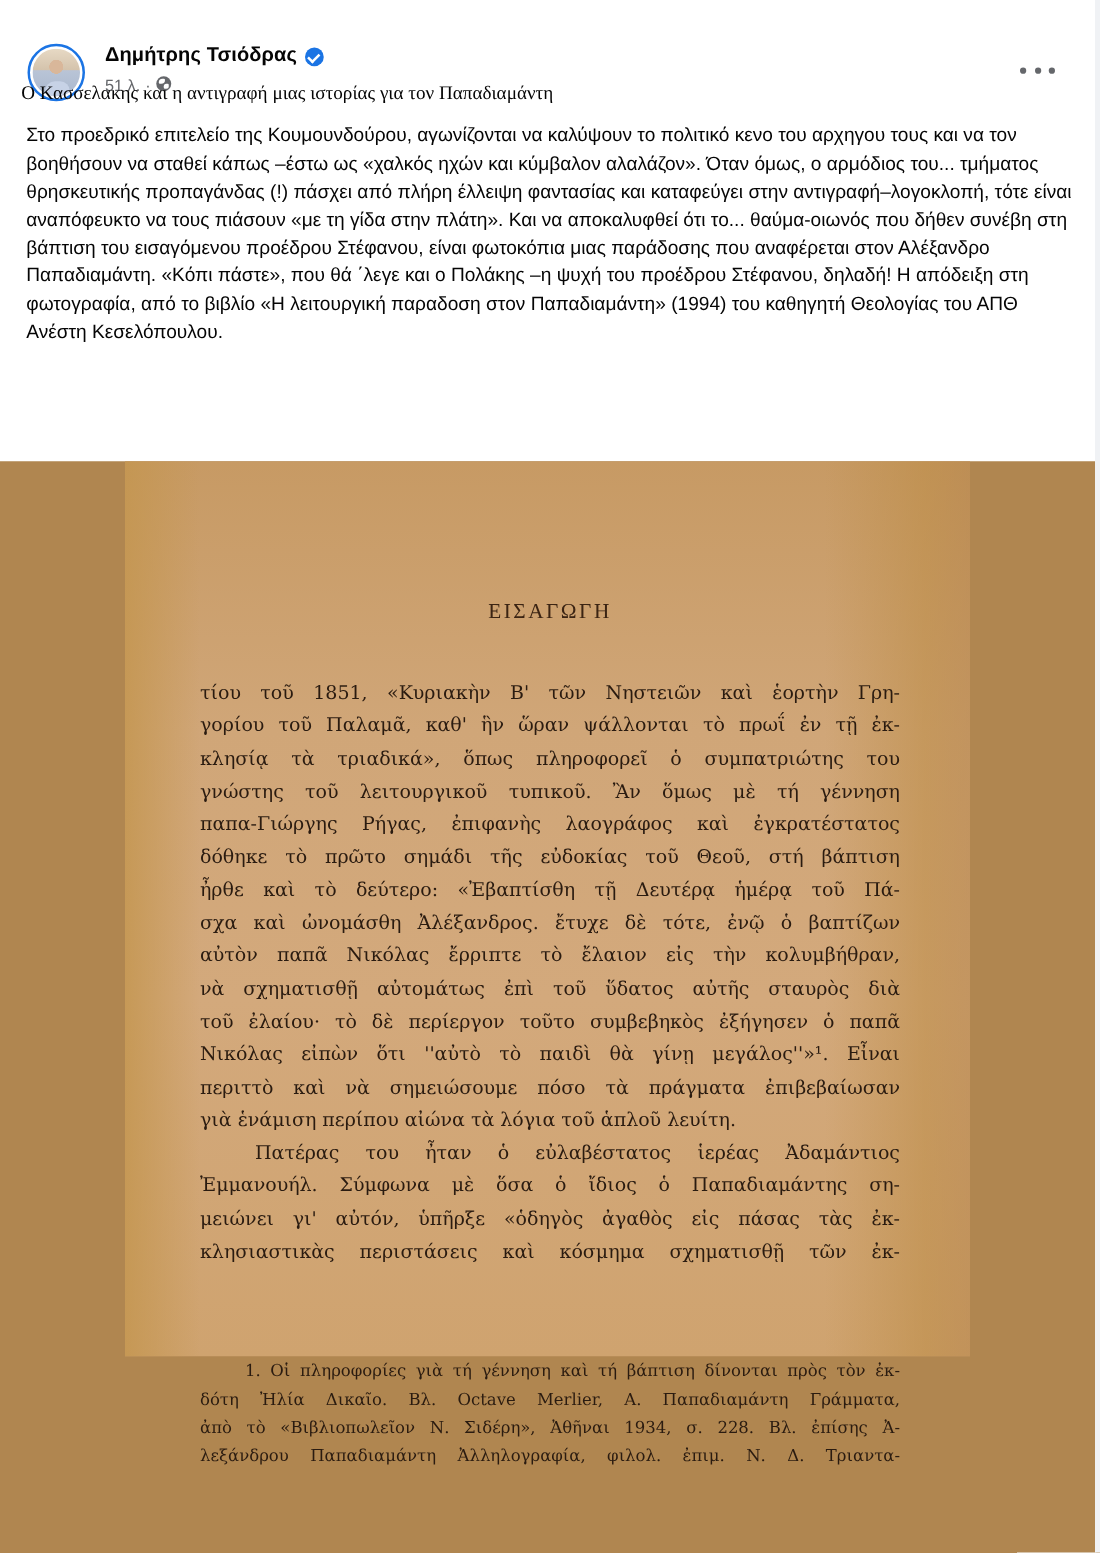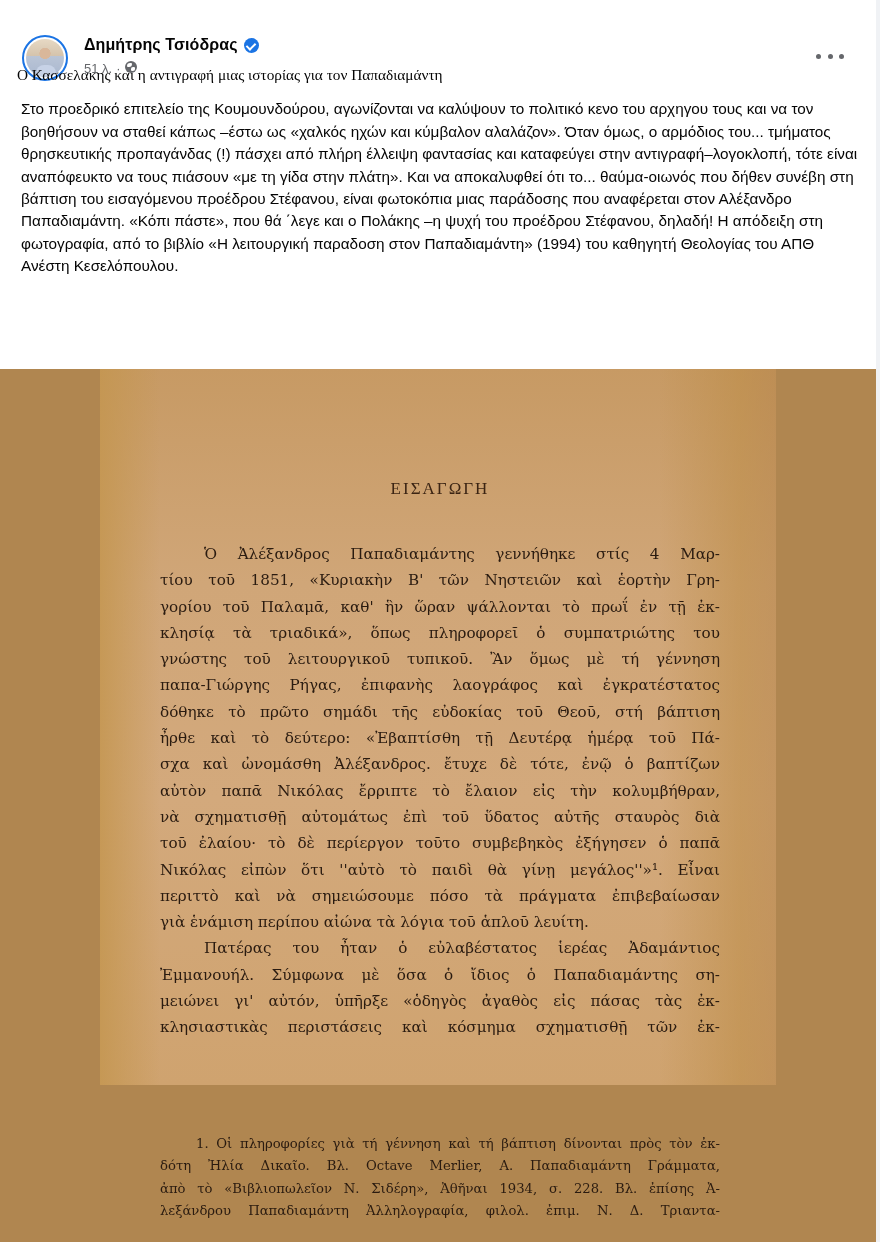--- a/index.html
+++ b/index.html
@@ -92,21 +92,21 @@
   .book-heading {
     text-align: center; font-size: 17px; letter-spacing: 2px; margin: 0 0 42px 0;
     font-family: "Liberation Serif", serif; color: #3b2413;
   }
   .book-line {
     font-size: 15.2px; line-height: 26.3px; white-space: nowrap;
     text-align: justify; text-align-last: justify;
   }
   .book-line.indent { padding-left: 44px; }
   .book-line.last { text-align-last: left; }
-  .footnotes { margin-top: 92px; }
+  .footnotes { margin-top: 73px; }
   .fn-line {
     font-size: 13.2px; line-height: 22.5px; white-space: nowrap;
     text-align: justify; text-align-last: justify;
   }
   .fn-line.indent { padding-left: 36px; }
   .fn-line.last { text-align-last: left; }
   .scrollbar {
     position: absolute; right: 0; top: 0; width: 4px; height: 1242px; background: #f0f2f5;
   }
 </style>
@@ -137,21 +137,20 @@
 
   <div class="post-text">
     <p class="post-title">Ο Κασσελακης και η αντιγραφή μιας ιστορίας για τον Παπαδιαμάντη</p>
     <p class="post-body">Στο προεδρικό επιτελείο της Κουμουνδούρου, αγωνίζονται να καλύψουν το πολιτικό κενο του αρχηγου τους και να τον βοηθήσουν να σταθεί κάπως –έστω ως «χαλκός ηχών και κύμβαλον αλαλάζον». Όταν όμως, ο αρμόδιος του... τμήματος θρησκευτικής προπαγάνδας (!) πάσχει από πλήρη έλλειψη φαντασίας και καταφεύγει στην αντιγραφή–λογοκλοπή, τότε είναι αναπόφευκτο να τους πιάσουν «με τη γίδα στην πλάτη». Και να αποκαλυφθεί ότι το... θαύμα-οιωνός που δήθεν συνέβη στη βάπτιση του εισαγόμενου προέδρου Στέφανου, είναι φωτοκόπια μιας παράδοσης που αναφέρεται στον Αλέξανδρο Παπαδιαμάντη. «Κόπι πάστε», που θά ΄λεγε και ο Πολάκης –η ψυχή του προέδρου Στέφανου, δηλαδή! Η απόδειξη στη φωτογραφία, από το βιβλίο «Η λειτουργική παραδοση στον Παπαδιαμάντη» (1994) του καθηγητή Θεολογίας του ΑΠΘ Ανέστη Κεσελόπουλου.</p>
   </div>
 
   <div class="photo">
     <div class="page">
       <div class="page-text">
         <div class="book-heading">ΕΙΣΑΓΩΓΗ</div>
-        <div class="book-line indent">Ὁ Ἀλέξανδρος Παπαδιαμάντης γεννήθηκε στίς 4 Μαρ-</div>
         <div class="book-line">τίου τοῦ 1851, «Κυριακὴν Β' τῶν Νηστειῶν καὶ ἑορτὴν Γρη-</div>
         <div class="book-line">γορίου τοῦ Παλαμᾶ, καθ' ἣν ὥραν ψάλλονται τὸ πρωΐ ἐν τῇ ἐκ-</div>
         <div class="book-line">κλησίᾳ τὰ τριαδικά», ὅπως πληροφορεῖ ὁ συμπατριώτης του</div>
         <div class="book-line">γνώστης τοῦ λειτουργικοῦ τυπικοῦ. Ἂν ὅμως μὲ τή γέννηση</div>
         <div class="book-line">παπα-Γιώργης Ρήγας, ἐπιφανὴς λαογράφος καὶ ἐγκρατέστατος</div>
         <div class="book-line">δόθηκε τὸ πρῶτο σημάδι τῆς εὐδοκίας τοῦ Θεοῦ, στή βάπτιση</div>
         <div class="book-line">ἦρθε καὶ τὸ δεύτερο: «Ἐβαπτίσθη τῇ Δευτέρᾳ ἡμέρᾳ τοῦ Πά-</div>
         <div class="book-line">σχα καὶ ὠνομάσθη Ἀλέξανδρος. ἔτυχε δὲ τότε, ἐνῷ ὁ βαπτίζων</div>
         <div class="book-line">αὐτὸν παπᾶ Νικόλας ἔρριπτε τὸ ἔλαιον εἰς τὴν κολυμβήθραν,</div>
         <div class="book-line">νὰ σχηματισθῇ αὐτομάτως ἐπὶ τοῦ ὕδατος αὐτῆς σταυρὸς διὰ</div>

